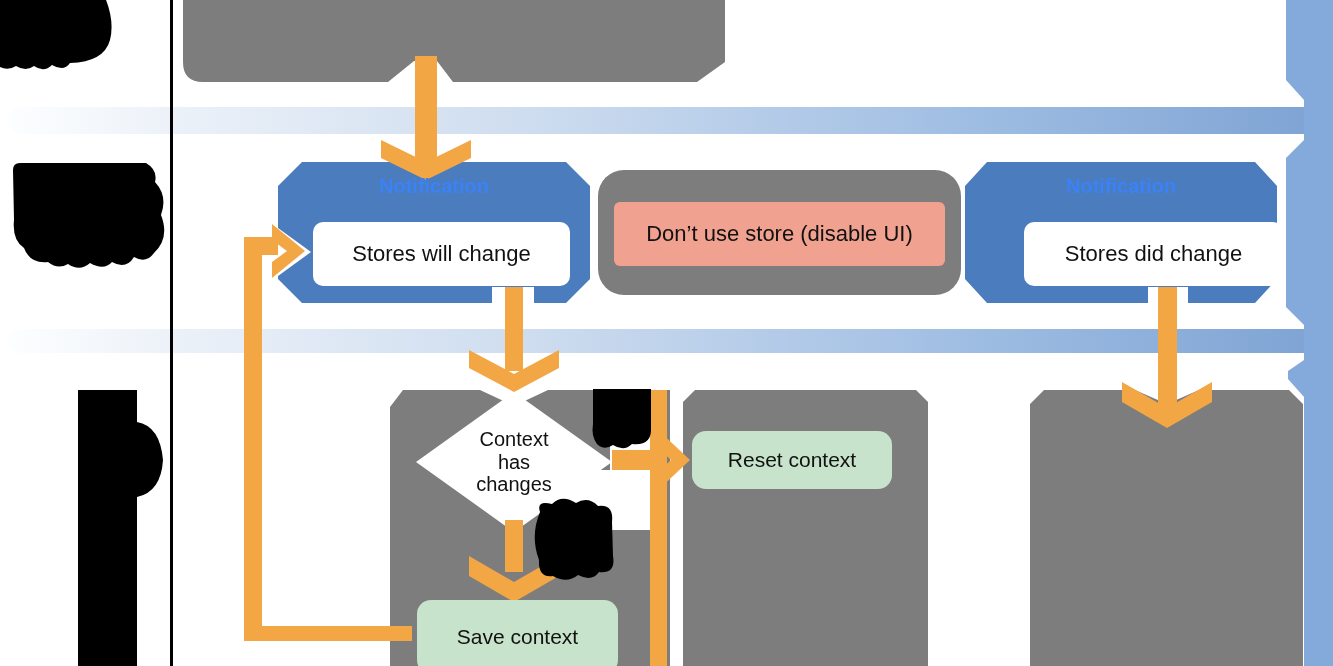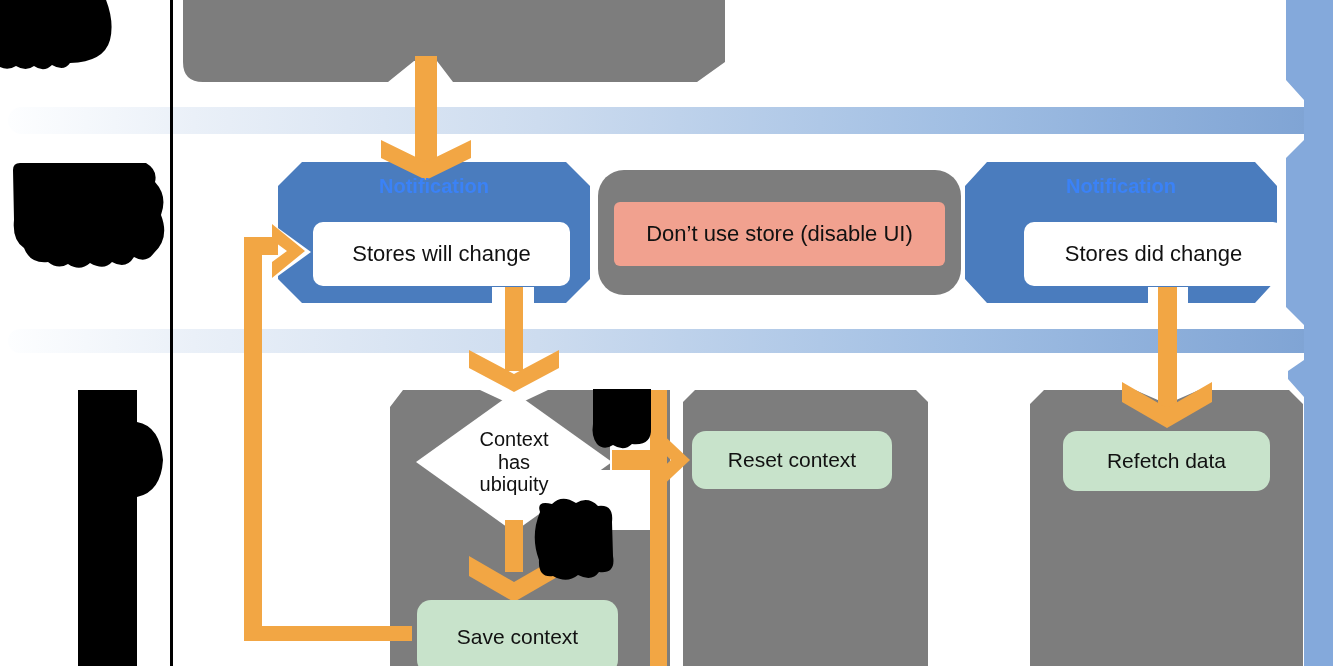--- a/index.html
+++ b/index.html
@@ -97,27 +97,24 @@
     <span>Don’t use store (disable UI)</span>
   </div>
 
   <div class="lbl notiftitle" style="left:965px;top:170px;width:312px;height:32px;">Notification</div>
   <div class="lbl whitebox" style="left:984px;top:222px;width:259px;height:64px;margin-left:40px;">
     <span>Stores did change</span>
   </div>
 
   <div class="lbl diamondlbl" style="left:434px;top:414px;width:160px;height:96px;">Context
 has
-ubiquity</div>
+changes</div>
 
   <div class="lbl greenbox" style="left:692px;top:431px;width:200px;height:58px;text-align:right;">
     <span>Reset context</span>
   </div>
 
-  <div class="lbl greenbox" style="left:1063px;top:431px;width:207px;height:60px;">
-    <span>Refetch data</span>
-  </div>
 
   <div class="lbl greenbox" style="left:417px;top:600px;width:201px;height:74px;">
     <span>Save context</span>
   </div>
 
 </div>
 
 </body></html>

